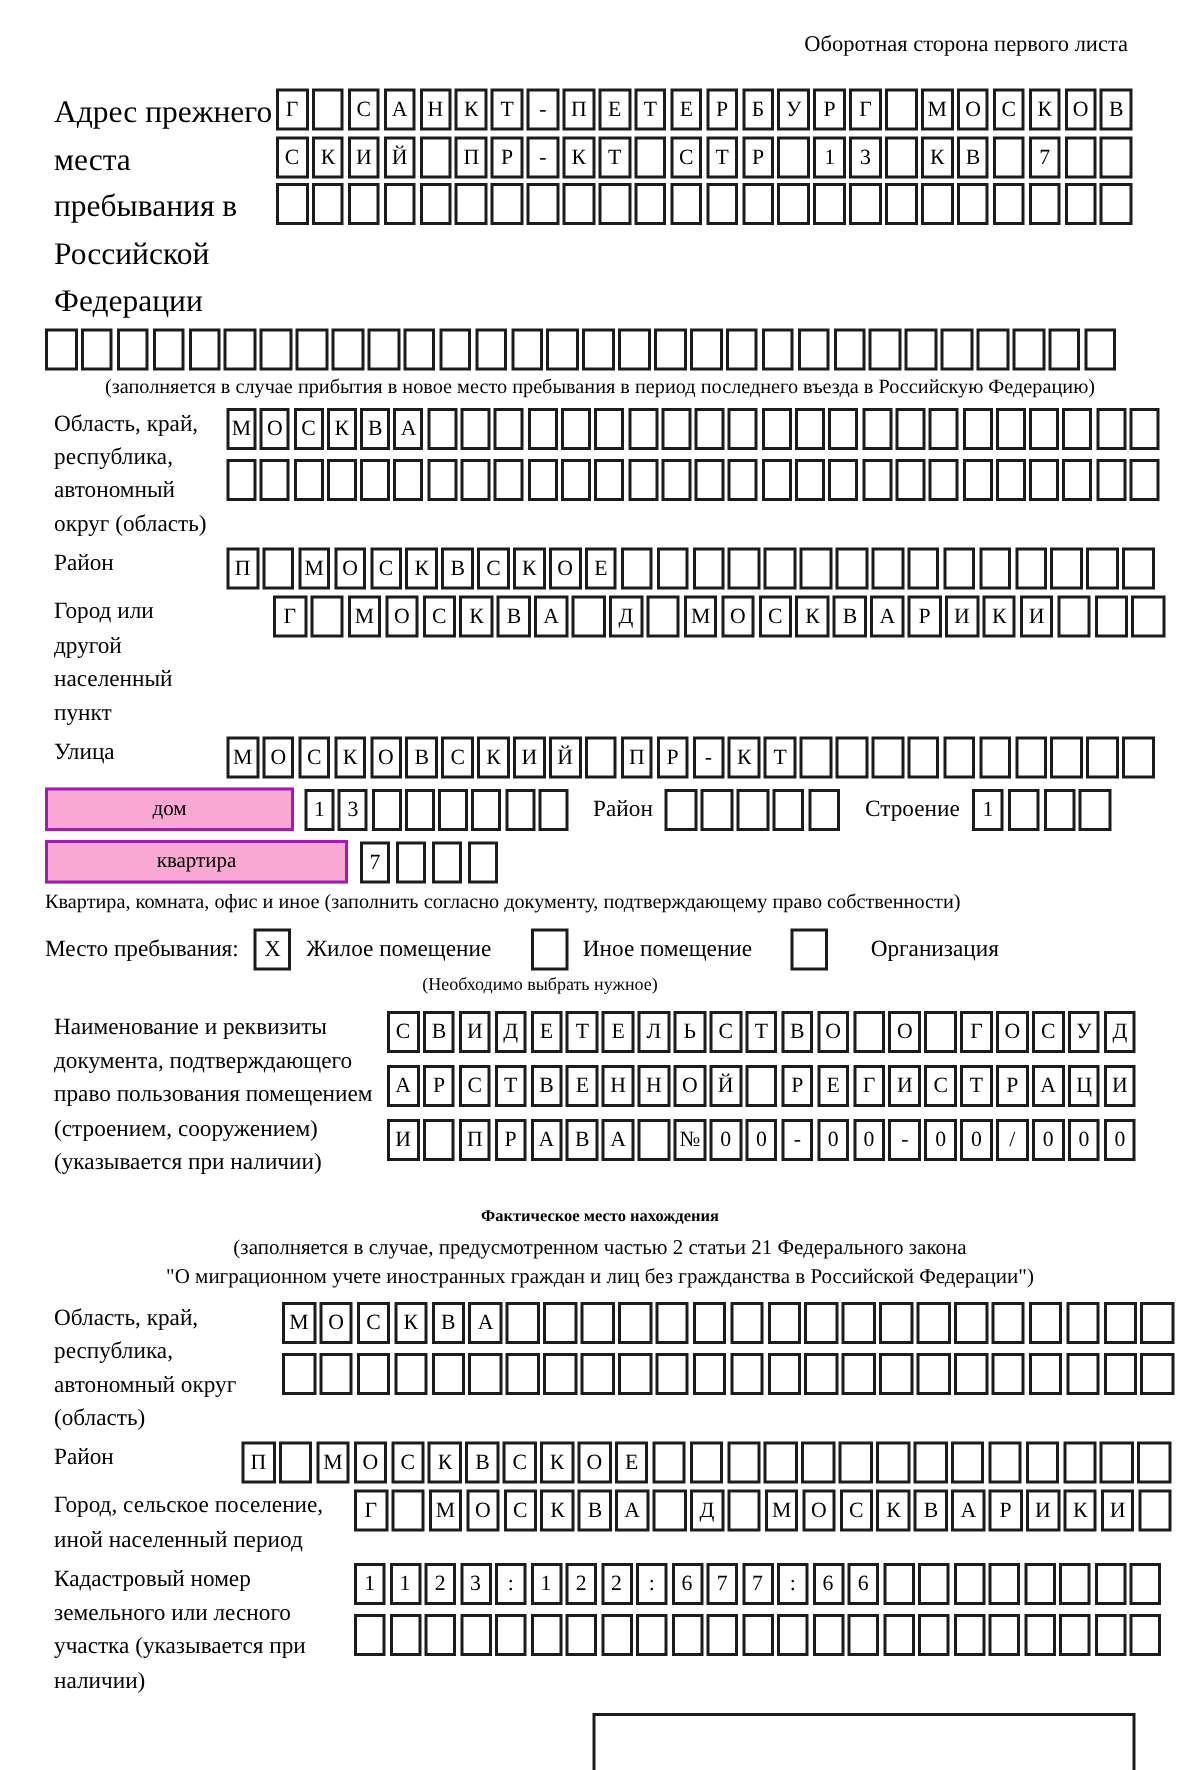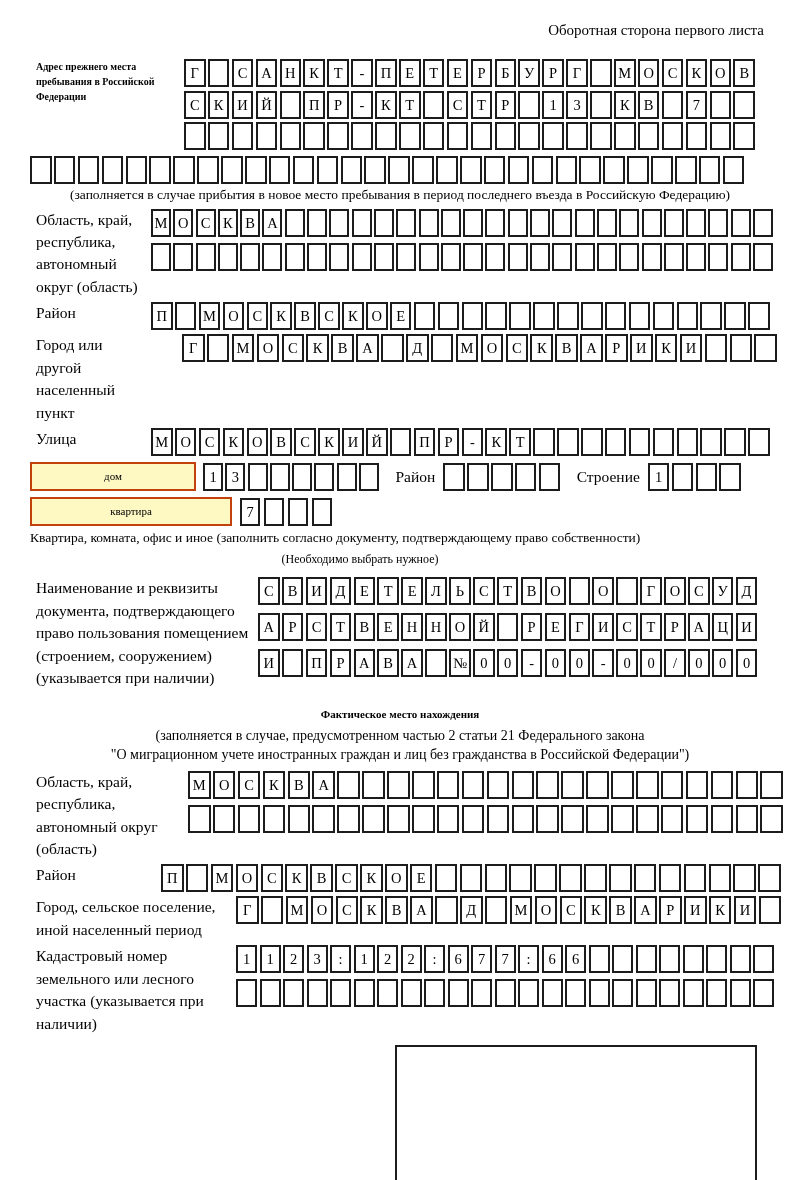--- a/index.html
+++ b/index.html
@@ -1,55 +1,55 @@
 <!DOCTYPE html>
 <html><head>
 <meta charset="utf-8">
 <style>
   html,body{margin:0;padding:0;background:#fff;}
   body{width:800px;height:1180px;overflow:hidden;color:#000;
        font-family:"Liberation Serif","DejaVu Serif",serif;}
   .page{padding:10px 30px 0 30px;position:relative;}
 
-  .header-note{text-align:right;font-size:15px;margin:12px 6px 20px 0;}
+  .header-note{text-align:right;font-size:15px;margin:12px 18px 20px 0;}
 
   
   .cellrow{display:flex;align-items:flex-start;}
   .cell{flex:none;height:24px;line-height:24px;border:2px solid #1c1c1c;
         text-align:center;font-size:14.5px;font-family:"Liberation Serif",serif;background:#fff;}
   .p24 .cell{width:17.5px;margin-right:2.4px;}
   .p25 .cell{width:18.5px;margin-right:2.4px;}
   .p23 .cell{width:17px;margin-right:2.5px;}
   .p22 .cell{width:16px;margin-right:2.3px;}
   .g4 .cell{margin-right:4px;}
 
   
   .topblock{display:flex;}
-  .toplabel{width:148px;flex:none;font-size:10px;line-height:1.5;padding-left:6px;font-weight:bold;}
+  .toplabel{width:148px;flex:none;font-size:21px;line-height:1.5;padding-left:6px;}
   .toprows .cellrow{margin-bottom:3.5px;}
   .fullrow{margin-top:2px;}
 
   .caption{font-size:13.5px;margin:3px 0 6px 0;}
   .caption.center{text-align:center;}
 
   h2{font-size:16px;text-align:center;margin:8px 0 6px 0;}
   .subhead{font-size:11px;font-weight:bold;text-align:center;margin:18px 0 8px 0;}
   .subcap{font-size:14px;text-align:center;margin:0 0 3px 0;}
 
   .frow{display:flex;margin-bottom:4px;}
   .flabel{flex:none;font-size:15.5px;line-height:1.45;padding-left:6px;}
   .fl-115{width:115px;} .fl-152{width:152px;} .fl-200{width:200px;} .fl-222{width:222px;}
   .rowstack .cellrow{margin-bottom:6px;}
   .ind10{margin-left:10px;} .ind31{margin-left:31px;}
   .docrows .cellrow{margin-bottom:8px;}
 
   
   .bar{display:flex;align-items:center;margin:6px 0 4px 0;font-size:15.5px;}
-  .namedbox{flex:none;border:2px solid #c2410c;height:25px;line-height:25px;
-            text-align:center;font-size:11px;background:#fef9c3;}
+  .namedbox{flex:none;border:2px solid #a21caf;height:25px;line-height:25px;
+            text-align:center;font-size:14px;background:#f9a8d4;}
   .dombox{width:162px;margin-right:7px;}
   .kvbox{width:198px;margin-right:8px;}
   .barlabel{flex:none;margin:0 8px 0 14px;}
 
   
   .checkrow{display:flex;align-items:center;font-size:15.5px;margin:10px 0 2px 0;}
   .checkbox{flex:none;width:21px;height:24px;border:2px solid #1c1c1c;text-align:center;
             line-height:24px;font-size:15px;margin:0 10px;background:#fff;}
   .cb-gap{margin-left:26px;}
   .org-label{margin-left:18px;}
@@ -376,20 +376,29 @@
     <div class="namedbox kvbox">квартира</div>
     <div class="cellrow p22 g4">
         <span class="cell">7</span>
         <span class="cell"></span>
         <span class="cell"></span>
         <span class="cell"></span>
       </div>
   </div>
   <div class="caption">Квартира, комната, офис и иное (заполнить согласно документу, подтверждающему право собственности)</div>
 
+  <div class="checkrow">
+    <span>Место пребывания:</span>
+    <span class="checkbox">X</span>
+    <span>Жилое помещение</span>
+    <span class="checkbox cb-gap"></span>
+    <span>Иное помещение</span>
+    <span class="checkbox cb-gap"></span>
+    <span class="org-label">Организация</span>
+  </div>
   <div class="choosenote">(Необходимо выбрать нужное)</div>
 
   <div class="frow">
     <div class="flabel fl-222">Наименование и реквизиты документа, подтверждающего право пользования помещением (строением, сооружением) (указывается при наличии)</div>
     <div class="docrows">
       <div class="cellrow p24">
           <span class="cell">С</span>
           <span class="cell">В</span>
           <span class="cell">И</span>
           <span class="cell">Д</span>

